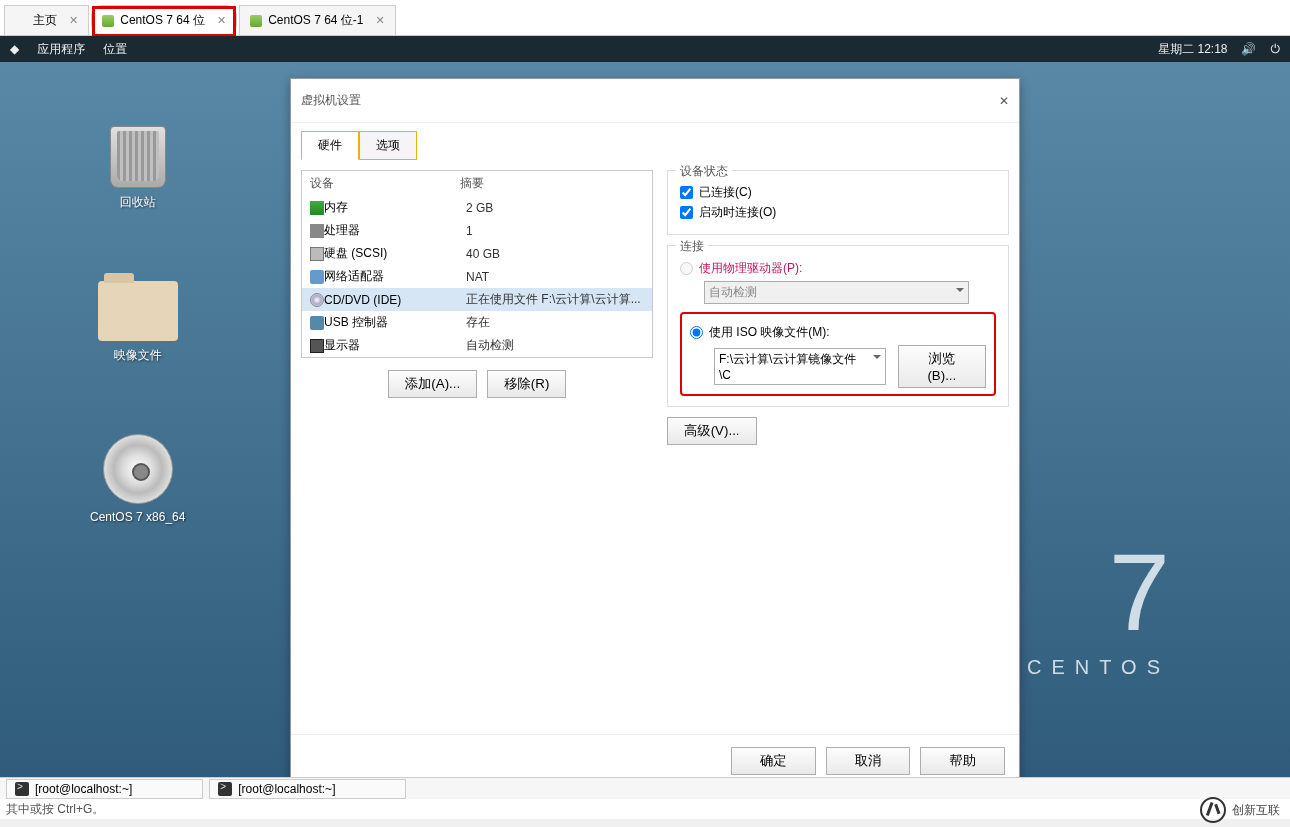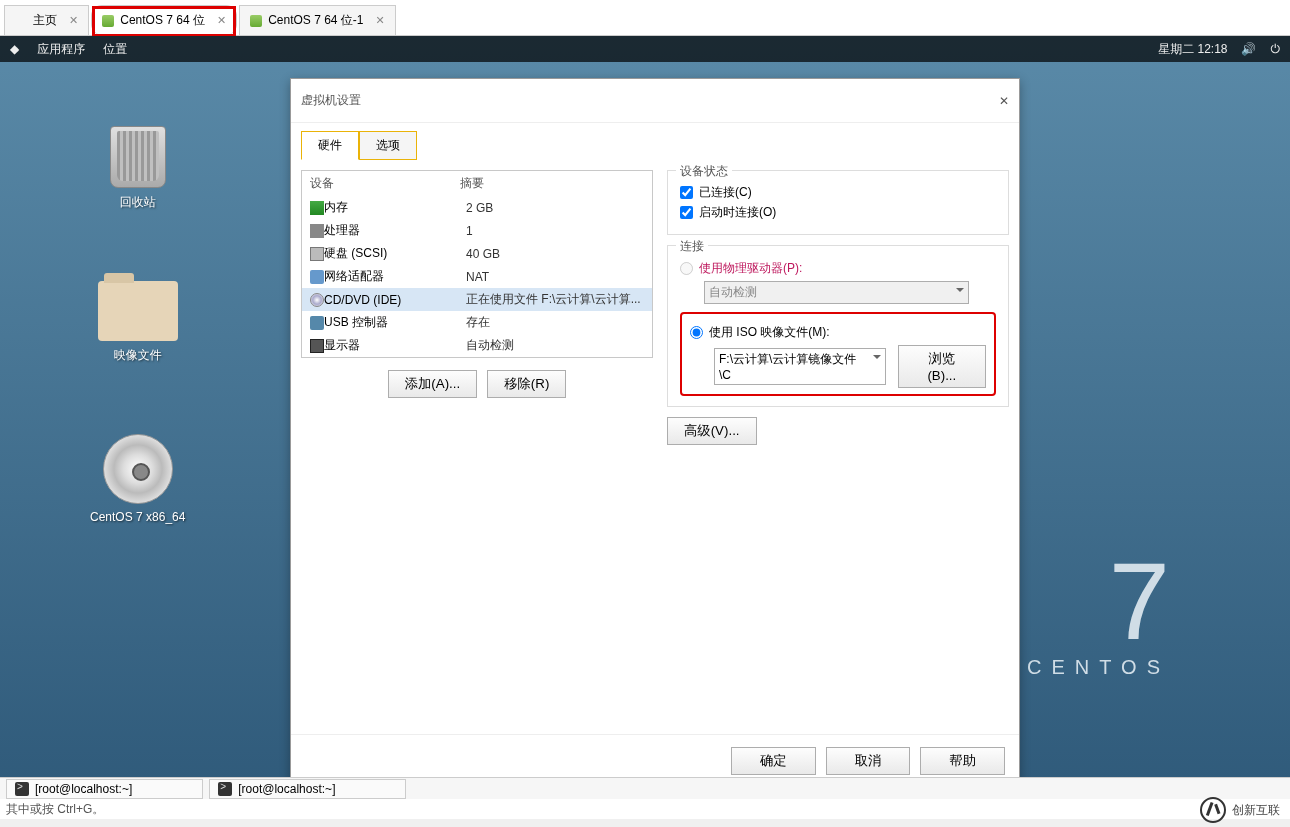--- a/index.html
+++ b/index.html
@@ -23,21 +23,21 @@
 .trash { width:56px; height:62px; background: linear-gradient(180deg,#e0e0e0,#aaa); border-radius: 4px 4px 8px 8px; border:1px solid #888; position:relative; }
 .trash::before { content:""; position:absolute; top:4px; left:6px; right:6px; bottom:6px; background: repeating-linear-gradient(90deg,#999,#999 3px,#c0c0c0 3px,#c0c0c0 6px); border-radius:2px 2px 6px 6px;}
 .folder { width:80px; height:60px; background:#e6d5b8; border-radius:4px; position:relative; }
 .folder::before { content:""; position:absolute; top:-8px; left:6px; width:30px; height:10px; background:#d8c6a6; border-radius:3px 3px 0 0;}
 .folder .home-ic { position:absolute; left:26px; top:18px; width:28px; height:24px; }
 .cdrom { width:70px; height:70px; border-radius:50%; background: radial-gradient(circle,#fff 0%,#ddd 30%,#bbb 50%,#ddd 70%,#fff 100%); border:1px solid #999; position:relative;}
 .cdrom::after{content:"";position:absolute;left:28px;top:28px;width:14px;height:14px;border-radius:50%;background:#888;border:2px solid #555;}
 
 .centos-mark { position:absolute; right:120px; bottom:120px; color:#d0dde6; text-align:right; }
 .centos-mark .seven { font-size:110px; font-weight:200; line-height:0.8; }
-.centos-mark .centos { font-size:20px; letter-spacing:10px; margin-top:11px; }
+.centos-mark .centos { font-size:20px; letter-spacing:10px; margin-top:20px; }
 
 
 .dialog { position:absolute; left:290px; top:42px; width:730px; height:710px; background:#fff; border:1px solid #999; box-shadow: 0 3px 10px rgba(0,0,0,0.3); display:flex; flex-direction:column; }
 .dlg-title { height:44px; display:flex; align-items:center; justify-content:space-between; padding:0 10px; color:#555; border-bottom:1px solid #eee;}
 .dlg-tabs { display:flex; padding: 8px 10px 0 10px; }
 .dlg-tab { padding:5px 16px; border:1px solid #eab308; background:#f5f5f5; cursor:pointer; }
 .dlg-tab.active { background:#fff; border-bottom-color:#fff; }
 .dlg-body { flex:1; display:flex; padding: 10px; gap: 14px; }
 
 .hw-list { width: 352px; border:1px solid #c8c8c8; display:flex; flex-direction:column; }

